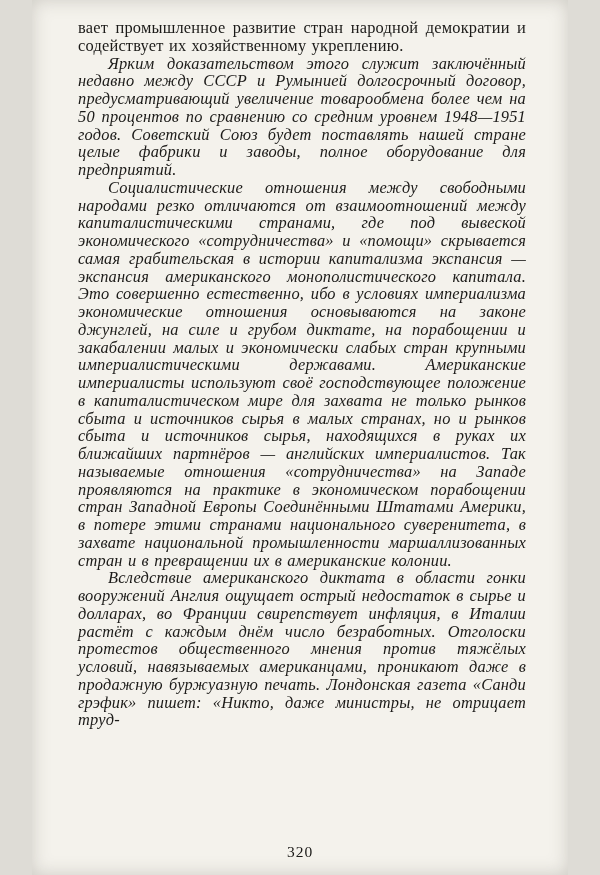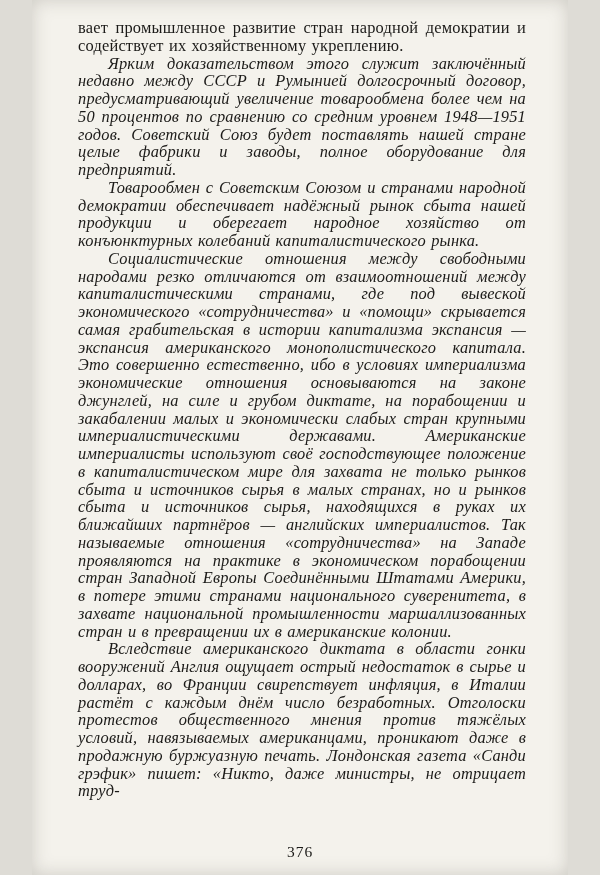--- a/index.html
+++ b/index.html
@@ -44,18 +44,17 @@
       color: #1b1a18;
     }
   </style>
 </head>
 <body>
 
 <div class="scan-page">
   <div class="text-block">
     <p>вает промышленное развитие стран народной демократии и содействует их хозяйственному укреплению.</p>
     <p class="indent">Ярким доказательством этого служит заключённый недавно между СССР и Румынией долгосрочный договор, предусматривающий увеличение товарообмена более чем на 50 процентов по сравнению со средним уровнем 1948—1951 годов. Советский Союз будет поставлять нашей стране целые фабрики и заводы, полное оборудование для предприятий.</p>
-    <p class="indent">Товарообмен с Советским Союзом и странами народной демократии обеспечивает надёжный рынок сбыта нашей продукции и оберегает народное хозяйство от конъюнктурных колебаний капиталистического рынка.</p>
     <p class="indent">Социалистические отношения между свободными народами резко отличаются от взаимоотношений между капиталистическими странами, где под вывеской экономического «сотрудничества» и «помощи» скрывается самая грабительская в истории капитализма экспансия — экспансия американского монополистического капитала. Это совершенно естественно, ибо в условиях империализма экономические отношения основываются на законе джунглей, на силе и грубом диктате, на порабощении и закабалении малых и экономически слабых стран крупными империалистическими державами. Американские империалисты используют своё господствующее положение в капиталистическом мире для захвата не только рынков сбыта и источников сырья в малых странах, но и рынков сбыта и источников сырья, находящихся в руках их ближайших партнёров — английских империалистов. Так называемые отношения «сотрудничества» на Западе проявляются на практике в экономическом порабощении стран Западной Европы Соединёнными Штатами Америки, в потере этими странами национального суверенитета, в захвате национальной промышленности маршаллизованных стран и в превращении их в американские колонии.</p>
     <p class="indent">Вследствие американского диктата в области гонки вооружений Англия ощущает острый недостаток в сырье и долларах, во Франции свирепствует инфляция, в Италии растёт с каждым днём число безработных. Отголоски протестов общественного мнения против тяжёлых условий, навязываемых американцами, проникают даже в продажную буржуазную печать. Лондонская газета «Санди грэфик» пишет: «Никто, даже министры, не отрицает труд-</p>
   </div>
-  <div class="page-number">376</div>
+  <div class="page-number">320</div>
 </div>
 
 </body></html>

